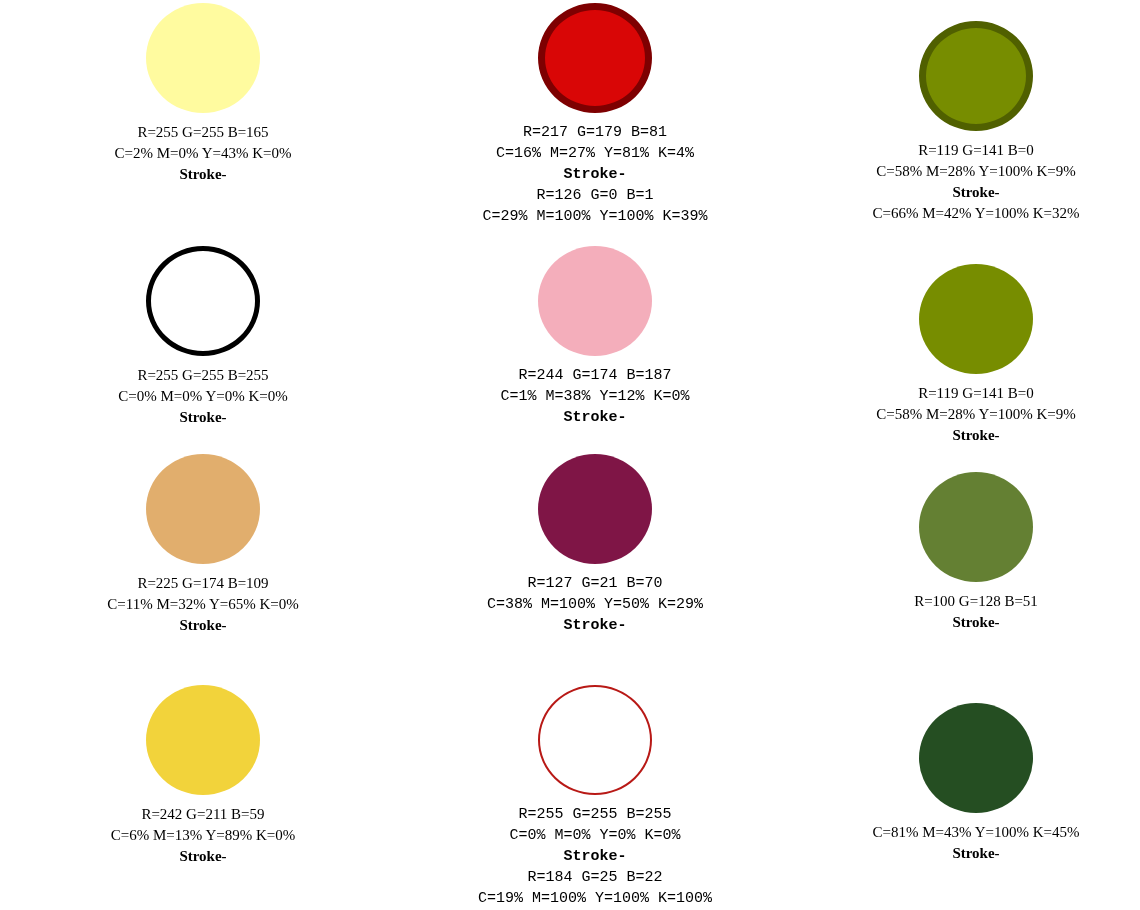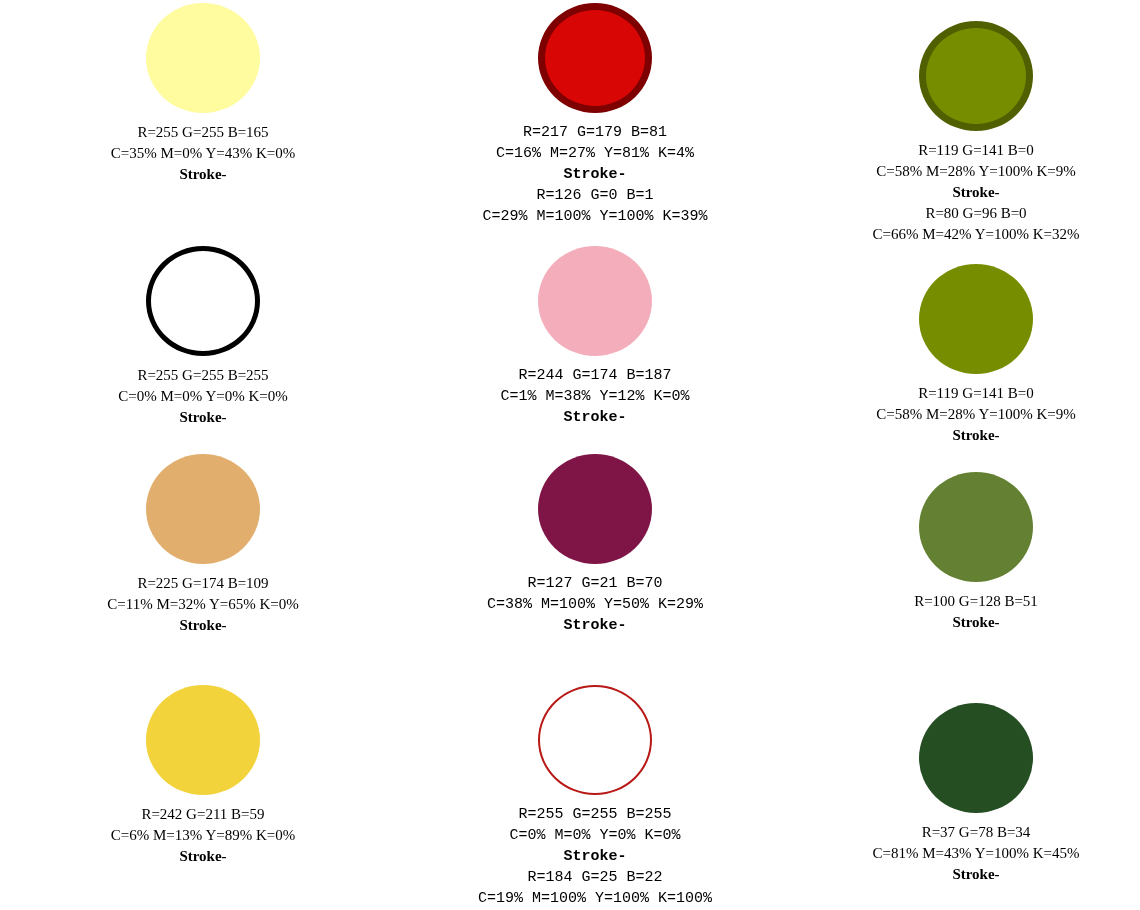--- a/index.html
+++ b/index.html
@@ -62,21 +62,21 @@
 </style>
 </head>
 <body style="background: rgb(255, 255, 255); color: rgb(0, 0, 0);">
 
 <div class="swatch-grid">
 
   <div class="swatch-cell col-1 r1">
     <div class="swatch-circle" style="background: rgb(255, 251, 159); border: none;"></div>
     <div class="swatch-labels">
       <span class="line">R=255 G=255 B=165</span>
-      <span class="line">C=35% M=0% Y=43% K=0%</span>
+      <span class="line">C=2% M=0% Y=43% K=0%</span>
       <span class="stroke-heading hidden">Stroke-</span>
       <span class="line hidden"></span>
       <span class="line hidden"></span>
     </div>
   </div>
 
   <div class="swatch-cell col-2 r1">
     <div class="swatch-circle" style="background: rgb(217, 6, 6); border: 7px solid rgb(126, 0, 1);"></div>
     <div class="swatch-labels">
       <span class="line">R=217 G=179 B=81</span>
@@ -86,21 +86,20 @@
       <span class="line">C=29% M=100% Y=100% K=39%</span>
     </div>
   </div>
 
   <div class="swatch-cell col-3 r1">
     <div class="swatch-circle" style="background: rgb(119, 141, 0); border: 7px solid rgb(80, 96, 0);"></div>
     <div class="swatch-labels">
       <span class="line">R=119 G=141 B=0</span>
       <span class="line">C=58% M=28% Y=100% K=9%</span>
       <span class="stroke-heading">Stroke-</span>
-      <span class="line">R=80 G=96 B=0</span>
       <span class="line">C=66% M=42% Y=100% K=32%</span>
     </div>
   </div>
 
   <div class="swatch-cell col-1 r2">
     <div class="swatch-circle" style="background: rgb(255, 255, 255); border: 5px solid rgb(0, 0, 0);"></div>
     <div class="swatch-labels">
       <span class="line">R=255 G=255 B=255</span>
       <span class="line">C=0% M=0% Y=0% K=0%</span>
       <span class="stroke-heading hidden">Stroke-</span>
@@ -181,21 +180,20 @@
       <span class="line">C=0% M=0% Y=0% K=0%</span>
       <span class="stroke-heading">Stroke-</span>
       <span class="line">R=184 G=25 B=22</span>
       <span class="line">C=19% M=100% Y=100% K=100%</span>
     </div>
   </div>
 
   <div class="swatch-cell col-3 r4">
     <div class="swatch-circle" style="background: rgb(37, 78, 34); border: none;"></div>
     <div class="swatch-labels">
-      <span class="line">R=37 G=78 B=34</span>
       <span class="line">C=81% M=43% Y=100% K=45%</span>
       <span class="stroke-heading hidden">Stroke-</span>
       <span class="line hidden"></span>
       <span class="line hidden"></span>
     </div>
   </div>
 
 </div>
 
 </body></html>

